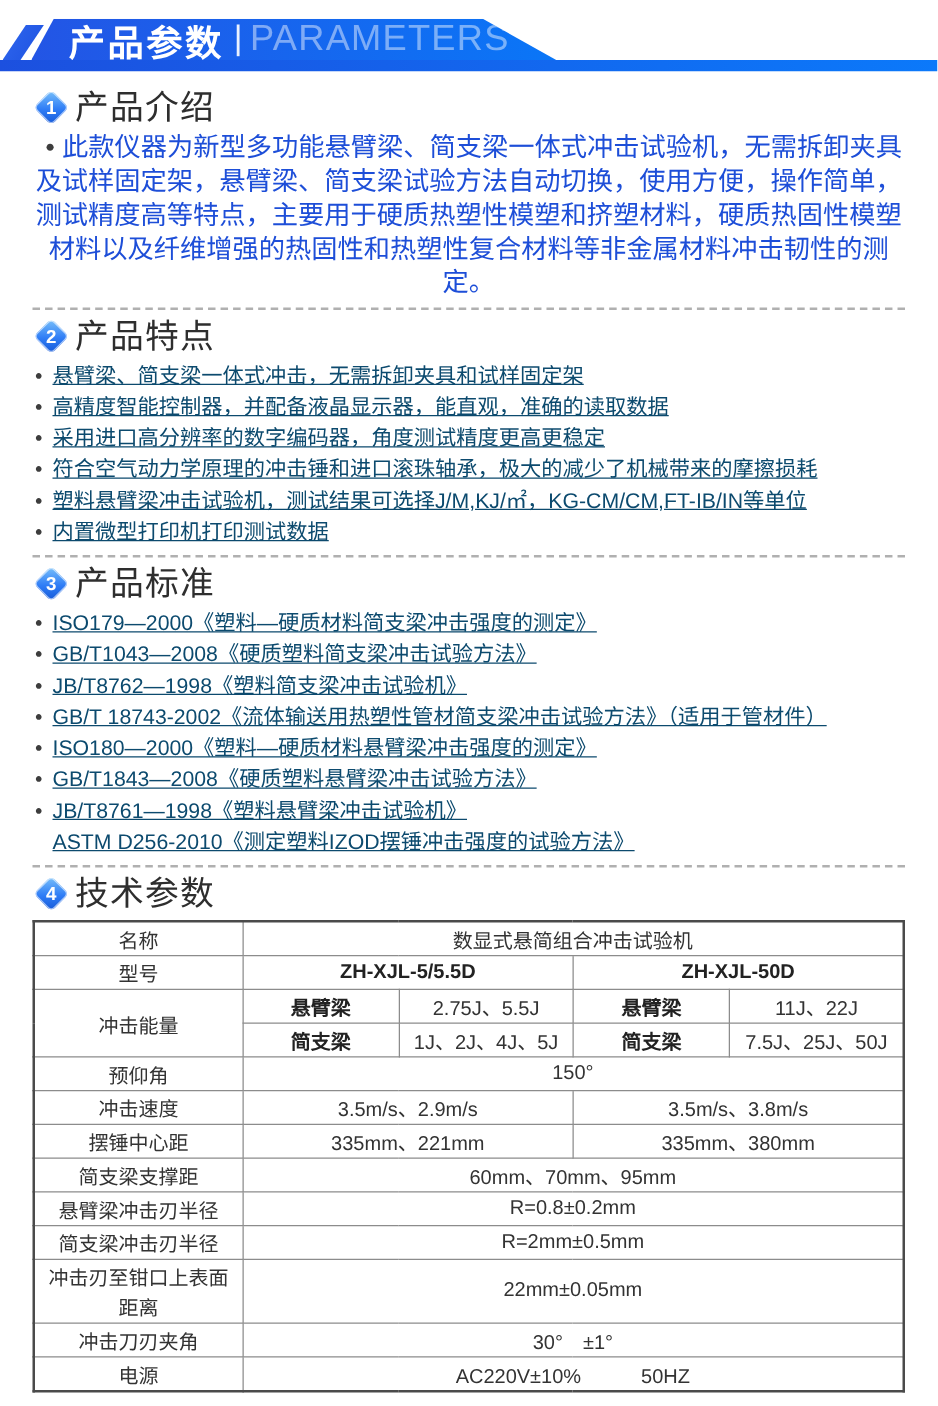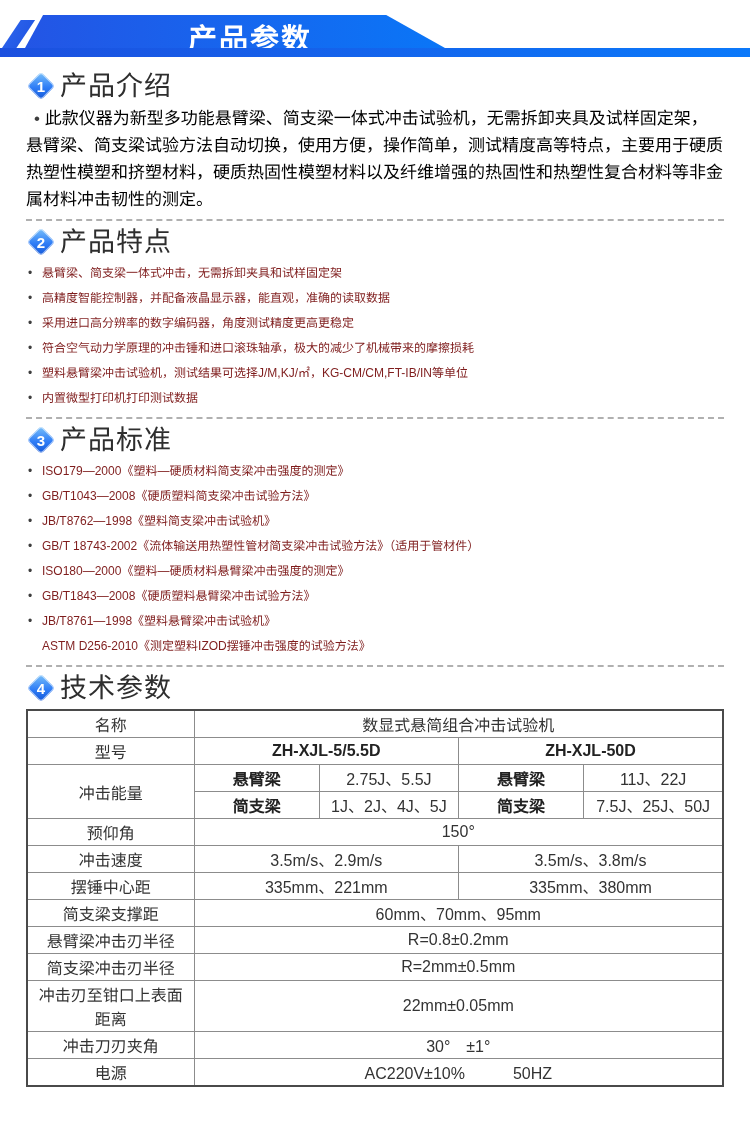--- a/index.html
+++ b/index.html
@@ -19,21 +19,20 @@
   .banner-bar{
     position:absolute;left:0;top:48px;width:750px;height:9px;
     background:linear-gradient(90deg,#1c50df,#0b79fa);
   }
   .banner-ribbon{
     position:absolute;left:25px;top:15px;width:420px;height:33px;
     background:linear-gradient(90deg,#2355e5,#0a76f7);
     clip-path:polygon(4.3% 0,86% 0,100% 100%,0 100%);
     display:flex;align-items:center;padding-left:30px;box-sizing:border-box;
     white-space:nowrap;
-    flex-direction:column;
   }
   .banner-cn{font-size:29px;font-weight:bold;color:#fff;letter-spacing:2px;}
   .banner-sep{font-size:27px;color:#eaf2ff;margin:0 6px 2px 8px;font-weight:400;}
   .banner-en{font-size:29px;color:rgba(255,255,255,0.45);letter-spacing:1px;font-weight:500;}
 
   
   .content{padding:0 26px 10px;}
   .sec-head{display:flex;align-items:center;margin:6px 0 0;}
   .sec-head.first{margin-top:13px;}
   .badge{position:relative;width:30px;height:30px;margin-right:4px;flex:none;}
@@ -43,27 +42,27 @@
     background:linear-gradient(135deg,#7cc3fa 0%,#2f7df6 55%,#1457d6 100%);
     box-shadow:0 0 0 1px rgba(255,255,255,0.6) inset;
   }
   .badge-num{
     position:absolute;left:0;top:0;width:30px;height:30px;
     display:flex;align-items:center;justify-content:center;
     color:#fff;font-size:15px;font-weight:bold;
   }
   .sec-title{font-size:27px;line-height:30px;color:#2e2e2e;font-weight:400;letter-spacing:1px;}
 
-  .intro-para{margin:4px 0 0;font-size:17px;line-height:27px;color:#000000;text-indent:8px;}
+  .intro-para{margin:4px 0 0;font-size:21px;line-height:27px;color:#1d4ed8;text-indent:8px;text-align:center;}
   .intro-para::before{content:"• ";color:#3d3d3d;}
 
   .dot-list{list-style:none;margin:4px 0 0;padding:0;}
   .dot-list li{
     position:relative;padding-left:16px;
-    font-size:12px;line-height:25px;color:#7f1d1d;
+    font-size:17px;line-height:25px;color:#0c4a6e;text-decoration:underline;
   }
   .dot-list li::before{content:"•";position:absolute;left:2px;color:#3d3d3d;}
   .dot-list li.no-bullet::before{content:none;}
 
   .divider{border:0;border-top:2px dashed #b0b0b0;margin:6px 0 0;}
 
   
   .spec-table{
     width:100%;border-collapse:collapse;table-layout:fixed;
     border:2px solid #4a4a4a;margin-top:6px;

